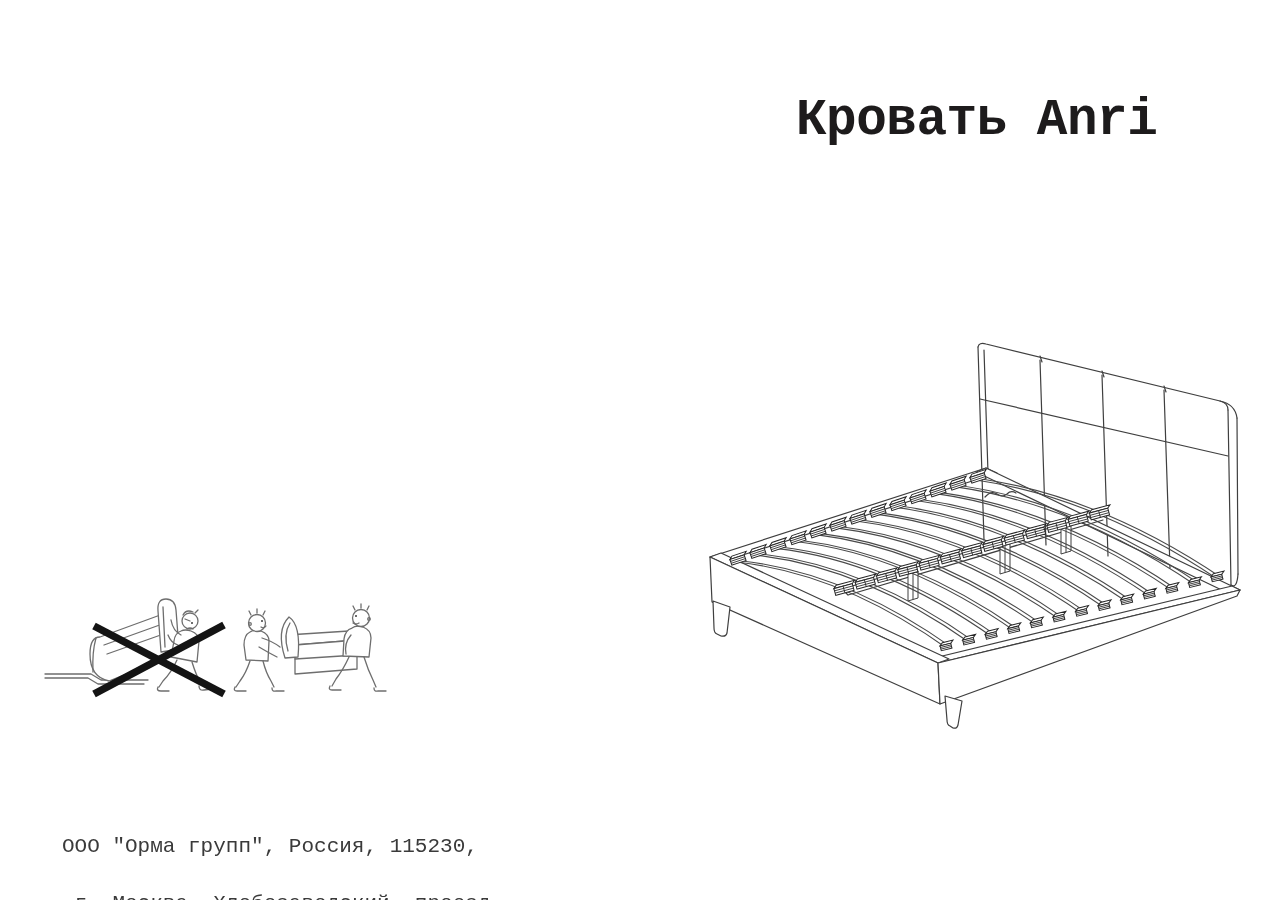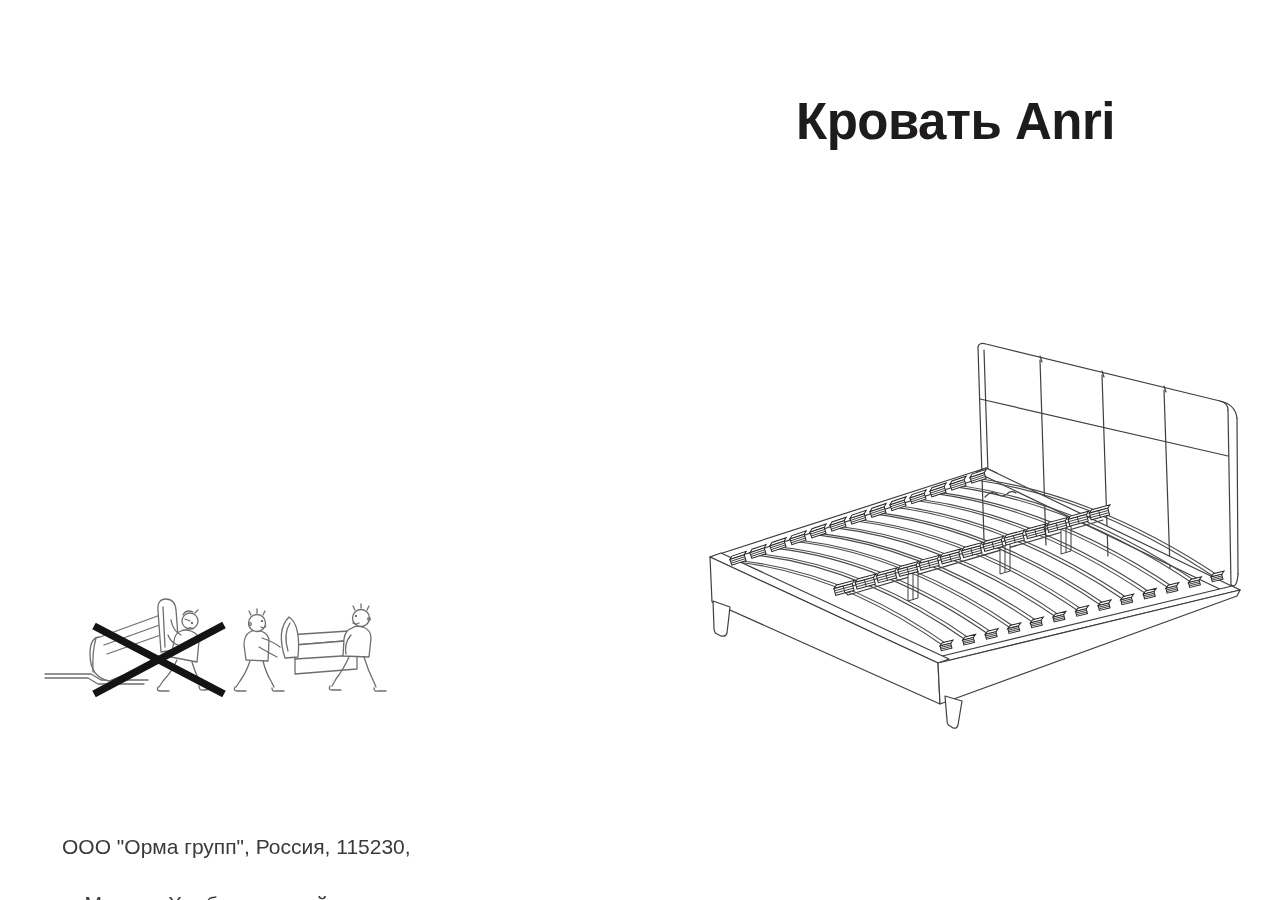--- a/index.html
+++ b/index.html
@@ -1,17 +1,17 @@
 <!DOCTYPE html>
 <html><head>
 <meta charset="utf-8">
 <style>
   html,body{margin:0;padding:0;background:#fff;}
   .page{position:relative;width:1244px;height:900px;background:#ffffff;overflow:hidden;
-        font-family:Liberation Sans, sans-serif;}
+        font-family:Liberation Mono, monospace;}
   .title{position:absolute;left:796px;top:92px;font-size:51px;font-weight:700;
          color:#1d1b1c;letter-spacing:-0.5px;white-space:pre;}
   .address{position:absolute;left:62px;top:799px;font-size:21px;line-height:19px;
            color:#3a3a3a;white-space:pre;}
   svg.art{position:absolute;left:0;top:0;width:1280px;height:900px;}
   .ink{fill:none;stroke:#3f3f3f;stroke-width:1.2;stroke-linejoin:round;stroke-linecap:round;}
   .wface{fill:#ffffff;stroke:#3f3f3f;stroke-width:1.2;stroke-linejoin:round;}
   .slat{fill:none;stroke:#4a4a4a;stroke-width:1.1;}
   .bracket{fill:#ffffff;stroke:#262626;stroke-width:1;}
   .bline{stroke:#262626;stroke-width:0.8;}

